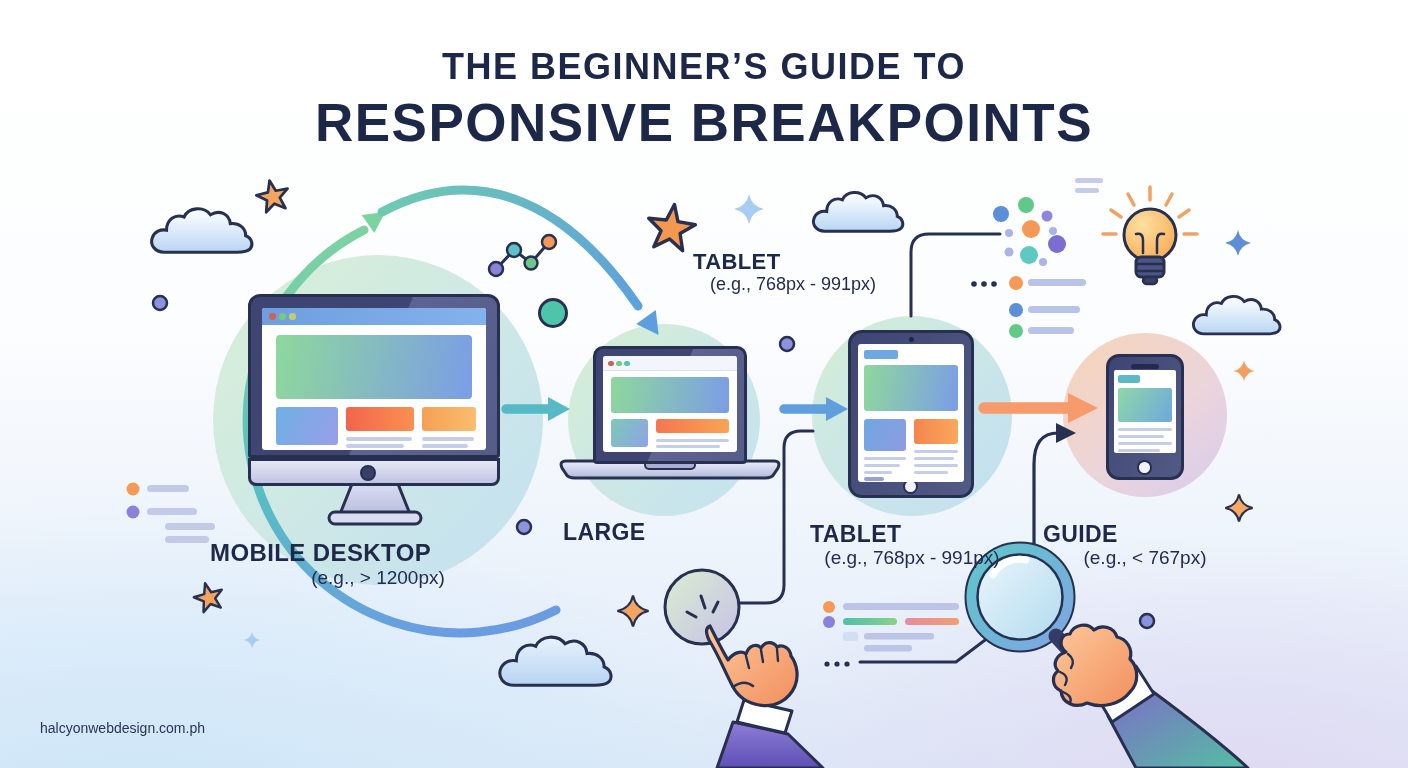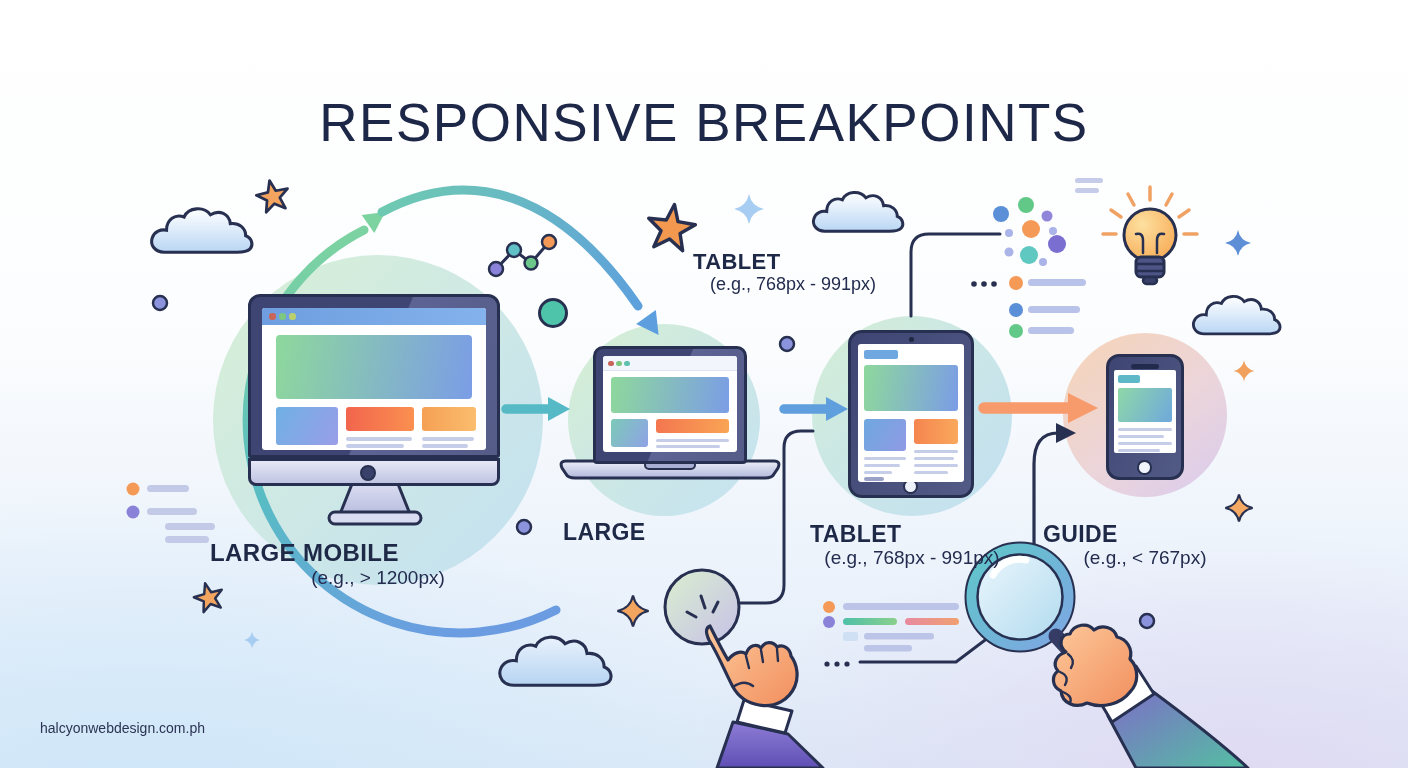--- a/index.html
+++ b/index.html
@@ -8,21 +8,21 @@
     position:relative;width:1408px;height:768px;overflow:hidden;
     font-family:"Liberation Sans", sans-serif;
     background:
       radial-gradient(55% 45% at 88% 102%, rgba(224,217,242,.95), rgba(224,217,242,0) 72%),
       radial-gradient(65% 55% at 10% 104%, rgba(206,231,249,.95), rgba(206,231,249,0) 72%),
       linear-gradient(180deg,#ffffff 0%,#fcfdfe 42%,#e6effa 86%,#dce9f7 100%);
   }
   .abs{position:absolute;box-sizing:border-box;}
   .circle{position:absolute;border-radius:50%;}
   .t1{font-size:36px;font-weight:800;letter-spacing:1.5px;color:#1d2747;text-align:center;}
-  .t2{font-size:53px;font-weight:400;letter-spacing:1.5px;color:#1d2747;text-align:center;}
+  .t2{font-size:53px;font-weight:700;letter-spacing:1.5px;color:#1d2747;text-align:center;}
   .lbl{position:absolute;color:#1e2847;font-weight:800;letter-spacing:.4px;font-size:23px;}
   .rng{position:absolute;text-align:center;color:#232c4e;font-weight:500;font-size:19px;}
   .tl{position:absolute;background:#c6cde9;border-radius:2.5px;}
   .dev{position:absolute;}
   .z1{z-index:1}.z2{z-index:2}.z3{z-index:3}.z4{z-index:4}
   .screen{position:absolute;background:#ffffff;overflow:hidden;}
   .bdot{position:absolute;border-radius:50%;}
   .footer-text{position:absolute;color:#2b3452;font-weight:400;}
 </style>
 </head>
@@ -339,23 +339,24 @@
     <div class="screen" style="left:1114px;top:370px;width:62px;height:83px;border-radius:2px;">
       <div class="abs" style="left:4px;top:5px;width:22px;height:8px;border-radius:2px;background:#5fb8c8;"></div>
       <div class="abs" style="left:4px;top:18px;width:54px;height:34px;border-radius:2px;background:linear-gradient(120deg,#8ed8a8,#6fa8dc);"></div>
       <div class="tl" style="left:4px;top:58px;width:54px;height:3px;"></div>
       <div class="tl" style="left:4px;top:65px;width:46px;height:3px;"></div>
       <div class="tl" style="left:4px;top:72px;width:54px;height:3px;"></div>
       <div class="tl" style="left:4px;top:79px;width:42px;height:3px;"></div>
     </div>
   </div>
 
+  <div class="abs t1 z4" style="left:0;top:46px;width:1408px;">THE BEGINNER’S GUIDE TO</div>
   <div class="abs t2 z4" style="left:0;top:92px;width:1408px;">RESPONSIVE BREAKPOINTS</div>
 
-  <div class="lbl z4" style="left:210px;top:539px;width:336px;font-size:24px;">LARGE MOBILE</div>
+  <div class="lbl z4" style="left:210px;top:539px;width:336px;font-size:24px;">MOBILE DESKTOP</div>
   <div class="rng z4" style="left:210px;top:567px;width:336px;">(e.g., &gt; 1200px)</div>
 
   <div class="lbl z4" style="left:563px;top:519px;width:204px;">LARGE</div>
 
   <div class="lbl z4" style="left:810px;top:521px;width:204px;">TABLET</div>
   <div class="rng z4" style="left:792px;top:547px;width:240px;">(e.g., 768px - 991px)</div>
 
   <div class="lbl z4" style="left:1043px;top:521px;width:204px;">GUIDE</div>
   <div class="rng z4" style="left:1043px;top:547px;width:204px;">(e.g., &lt; 767px)</div>
 

